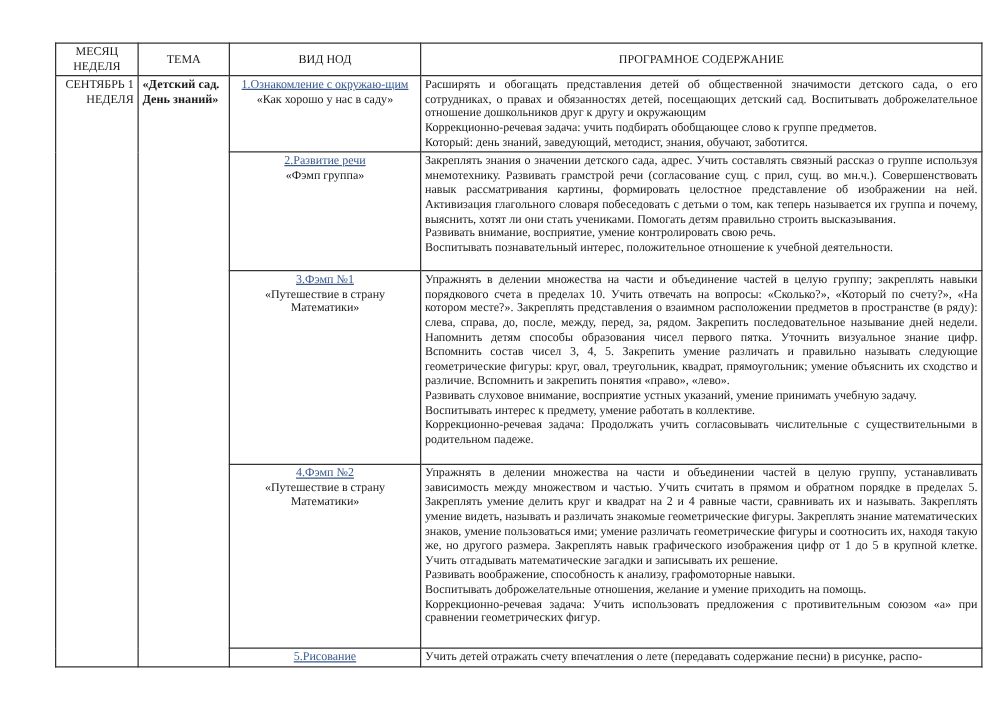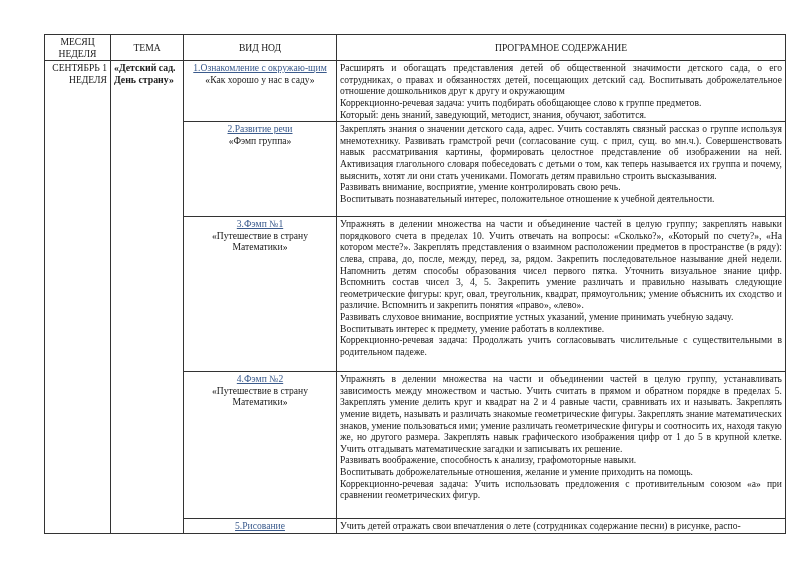--- a/index.html
+++ b/index.html
@@ -33,21 +33,21 @@
     </colgroup>
   <tbody>
       <tr>
     <th class="c-month">МЕСЯЦ НЕДЕЛЯ</th>
     <th>ТЕМА</th>
     <th>ВИД НОД</th>
     <th>ПРОГРАМНОЕ СОДЕРЖАНИЕ</th>
   </tr>
   <tr class="r1">
     <td rowspan="5" class="month">СЕНТЯБРЬ 1 НЕДЕЛЯ</td>
-    <td rowspan="5" class="theme">«Детский сад. День страну»</td>
+    <td rowspan="5" class="theme">«Детский сад. День знаний»</td>
     <td class="type">
       <span class="type-name">1.Ознакомление с окружаю-щим</span>
       <span class="type-title">«Как хорошо у нас в саду»</span>
     </td>
     <td class="content">
       <p>Расширять и обогащать представления детей об общественной значимости детского сада, о его сотрудниках, о правах и обязанностях детей, посещающих детский сад. Воспитывать доброжелательное отношение дошкольников друг к другу и окружающим</p>
       <p>Коррекционно-речевая задача: учить подбирать обобщающее слово к группе предметов.</p>
       <p>Который: день знаний, заведующий, методист, знания, обучают, заботится.</p>
     </td>
   </tr>
@@ -84,17 +84,17 @@
       <p>Развивать воображение, способность к анализу, графомоторные навыки.</p>
       <p>Воспитывать доброжелательные отношения, желание и умение приходить на помощь.</p>
       <p>Коррекционно-речевая задача: Учить использовать предложения с противительным союзом «а» при сравнении геометрических фигур.</p>
     </td>
   </tr>
   <tr class="r5">
     <td class="type">
       <span class="type-name">5.Рисование</span>
     </td>
     <td class="content">
-      <p>Учить детей отражать свои впечатления о лете (сотрудниках содержание песни) в рисунке, распо-</p>
+      <p>Учить детей отражать счету впечатления о лете (передавать содержание песни) в рисунке, распо-</p>
     </td>
   </tr>
 </tbody>
   </table>
 
 </body></html>

